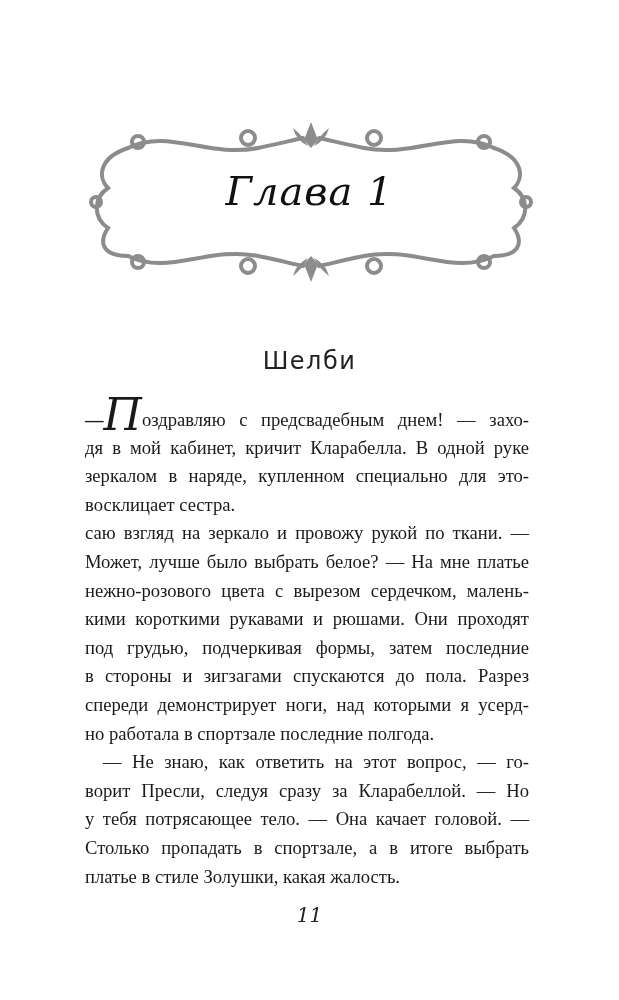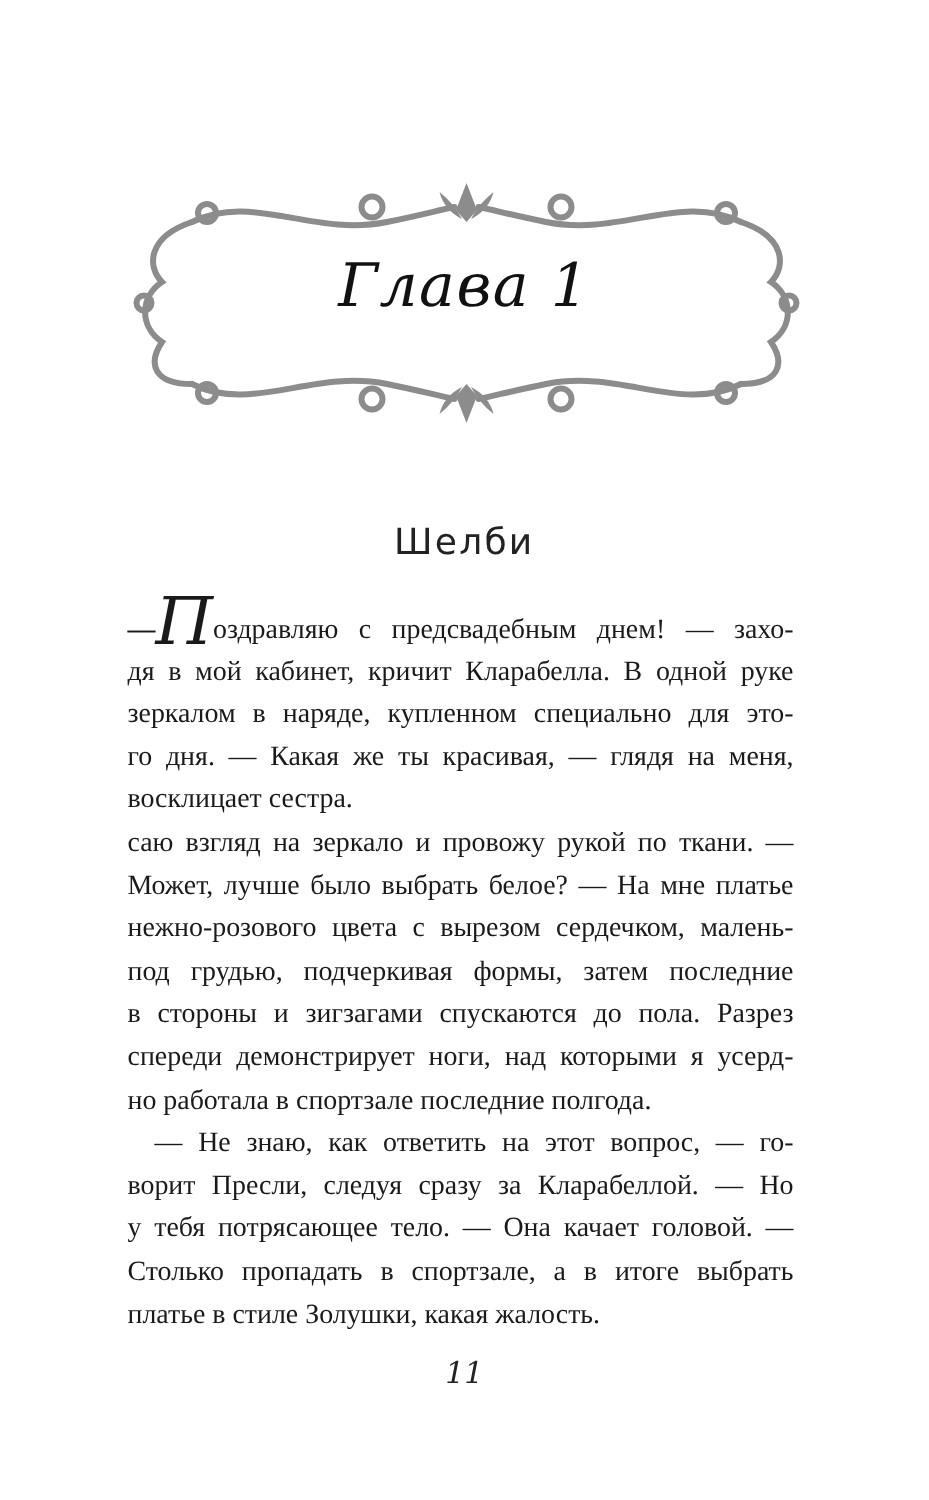--- a/index.html
+++ b/index.html
@@ -49,25 +49,25 @@
 </div>
 
 <div class="chapter-title">Глава 1</div>
 
 <div class="pov">Шелби</div>
 
 <div class="body-text">
   <span class="line"><span style="font-weight:bold;">—</span><span class="dropcap">П</span><span>оздравляю с предсвадебным днем! — захо-</span></span>
   <span class="line">дя в мой кабинет, кричит Кларабелла. В одной руке</span>
   <span class="line">зеркалом в наряде, купленном специально для это-</span>
-  <span class="line">го дня. — Какая же ты красивая, — глядя на меня,</span>
   <span class="line last">восклицает сестра.</span>
   <span class="line">саю взгляд на зеркало и провожу рукой по ткани. —</span>
   <span class="line">Может, лучше было выбрать белое? — На мне платье</span>
   <span class="line">нежно-розового цвета с вырезом сердечком, малень-</span>
+  <span class="line">кими короткими рукавами и рюшами. Они проходят</span>
   <span class="line">под грудью, подчеркивая формы, затем последние</span>
   <span class="line">в стороны и зигзагами спускаются до пола. Разрез</span>
   <span class="line">спереди демонстрирует ноги, над которыми я усерд-</span>
   <span class="line last">но работала в спортзале последние полгода.</span>
   <span class="line" style="padding-left:18px;">— Не знаю, как ответить на этот вопрос, — го-</span>
   <span class="line">ворит Пресли, следуя сразу за Кларабеллой. — Но</span>
   <span class="line">у тебя потрясающее тело. — Она качает головой. —</span>
   <span class="line">Столько пропадать в спортзале, а в итоге выбрать</span>
   <span class="line last">платье в стиле Золушки, какая жалость.</span>
 </div>

